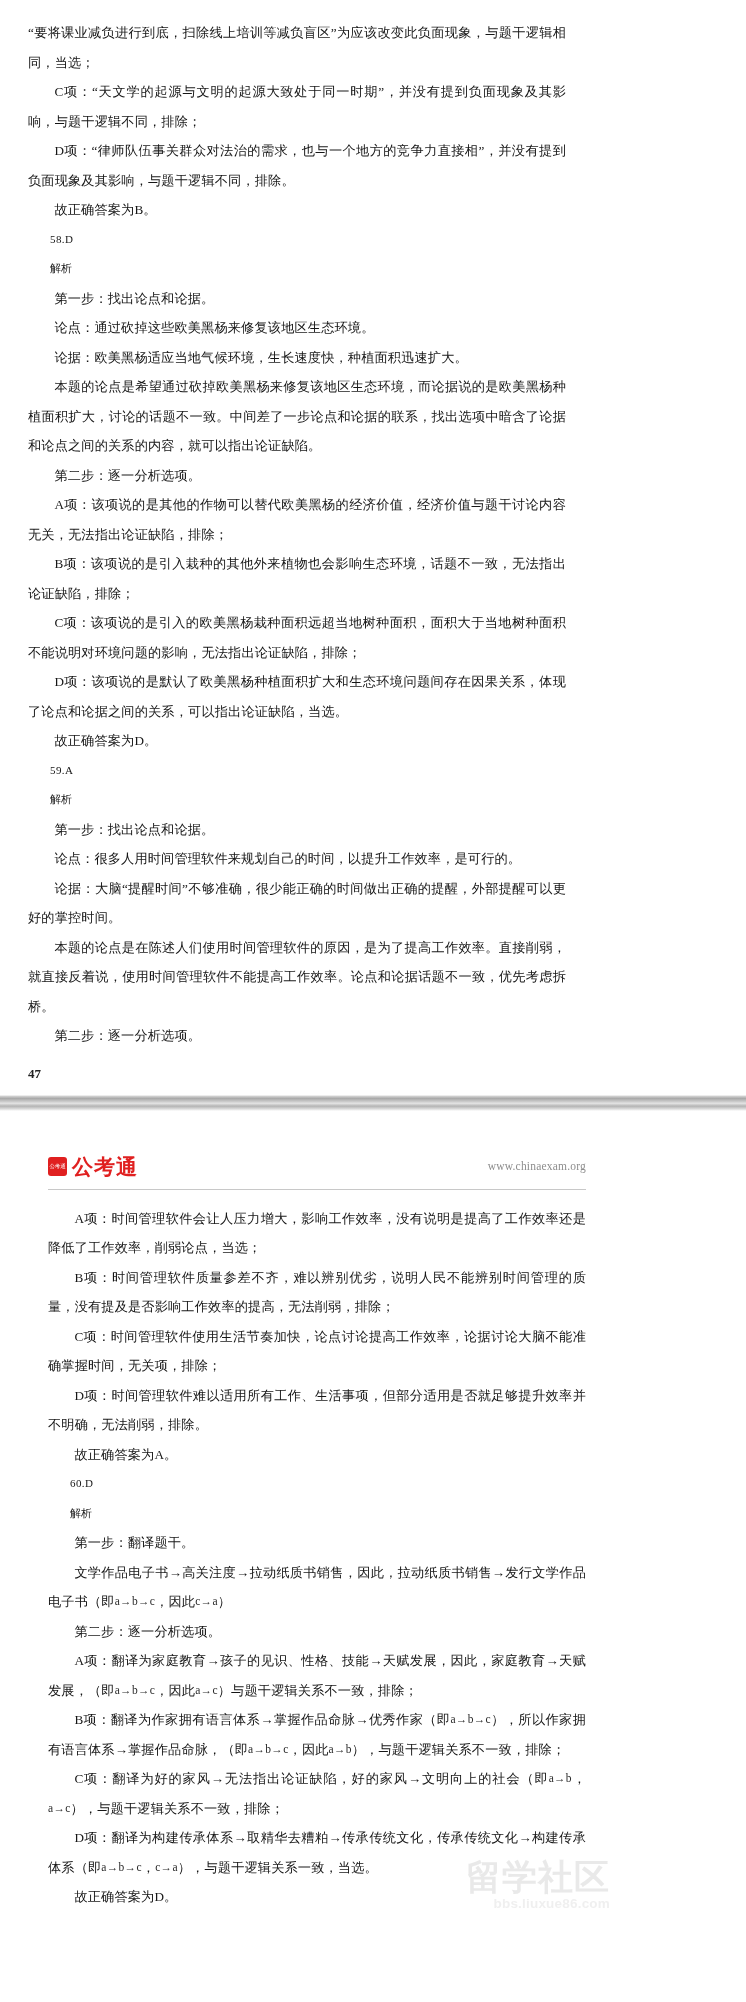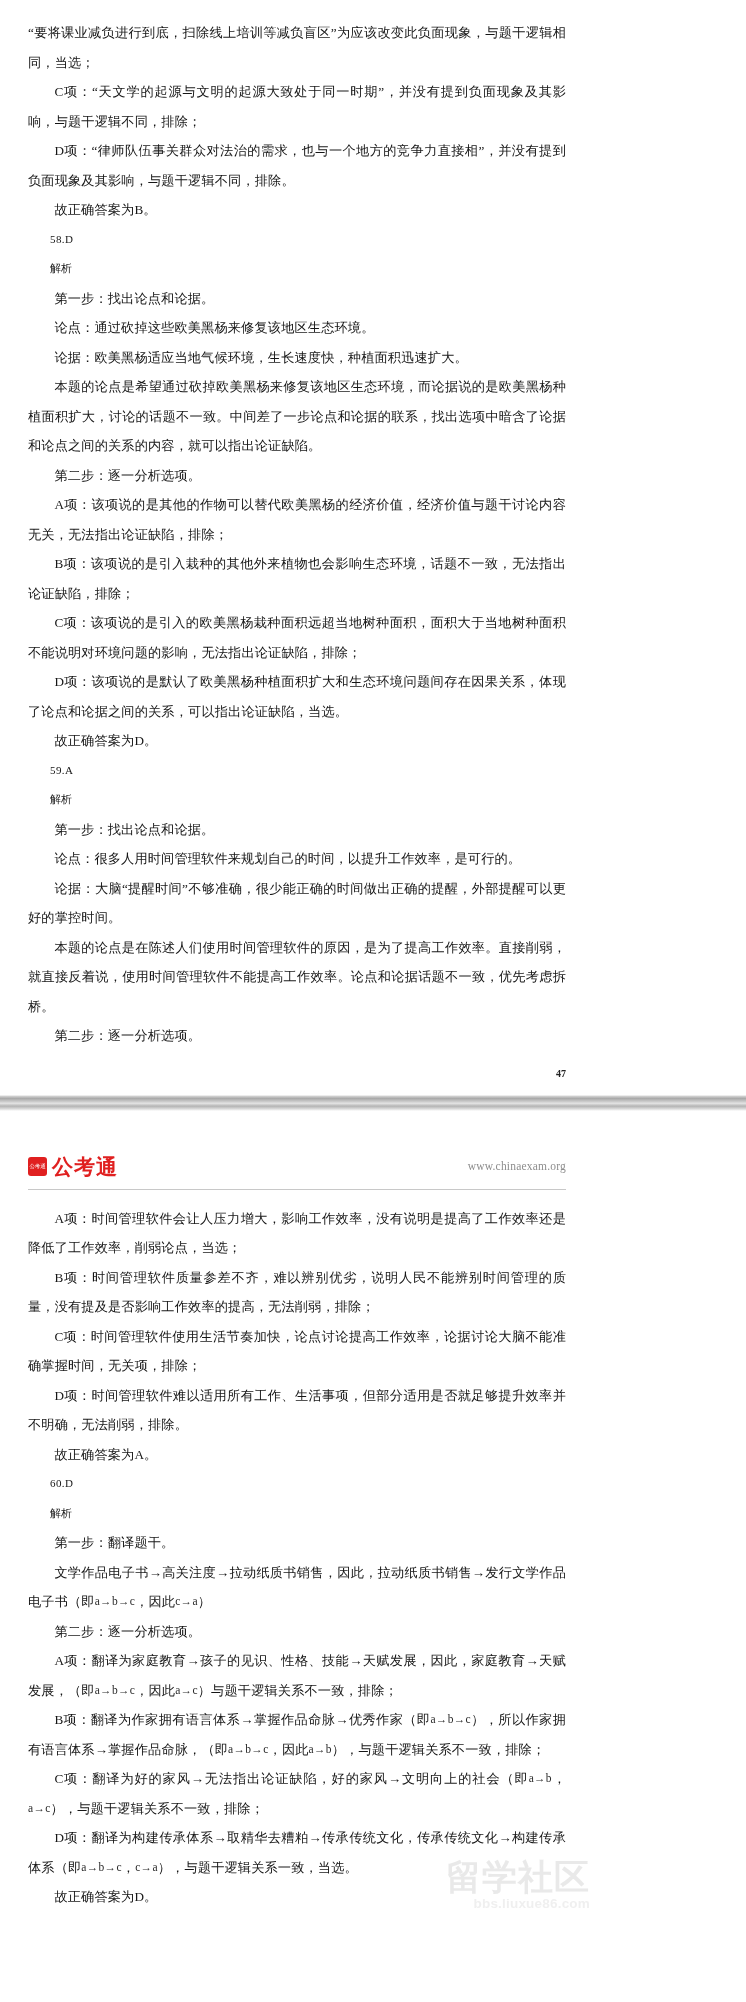--- a/index.html
+++ b/index.html
@@ -13,21 +13,21 @@
     color: #141414;
     -webkit-font-smoothing: none;
   }
   .page {
     width: 594px;
     background: #ffffff;
     position: relative;
     box-sizing: border-box;
   }
   .page-one { padding: 18px 28px 0 28px; }
-  .page-two { padding: 0 28px 0 28px; }
+  .page-two { padding: 0 28px 0 28px; margin-left: 20px; }
 
   p.line {
     margin: 0;
     padding: 0;
     font-size: 13.2px;
     line-height: 29.5px;
     text-align: justify;
     text-justify: inter-ideograph;
     letter-spacing: 0.15px;
     color: #161616;
@@ -43,22 +43,22 @@
     color: #161616;
   }
 
   .ans-num {
     font-family: "Liberation Serif", serif;
     letter-spacing: 0.4px;
   }
 
   
   .page-number {
-    text-align: right;
-    font-size: 10px;
+    text-align: left;
+    font-size: 13px;
     font-weight: bold;
     color: #222;
     padding-top: 16px;
     padding-bottom: 14px;
     line-height: 14px;
   }
 
   
   .page-separator {
     width: 746px;

